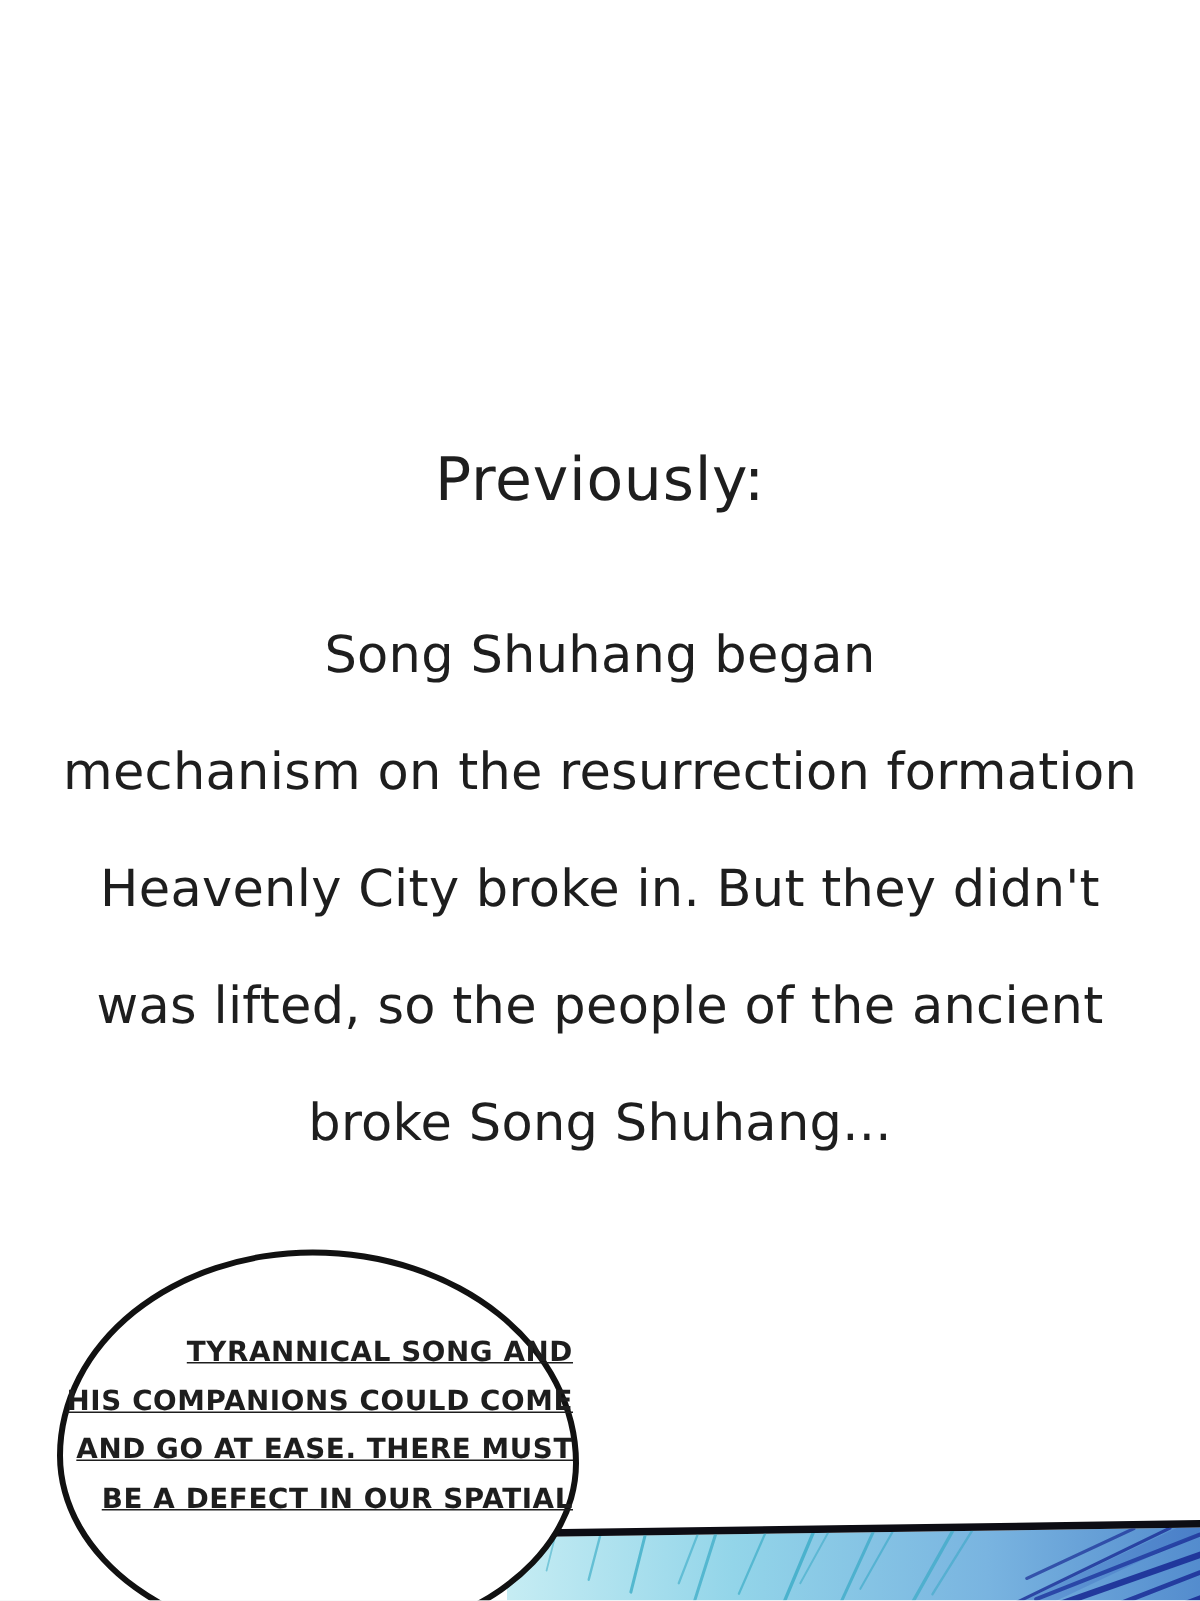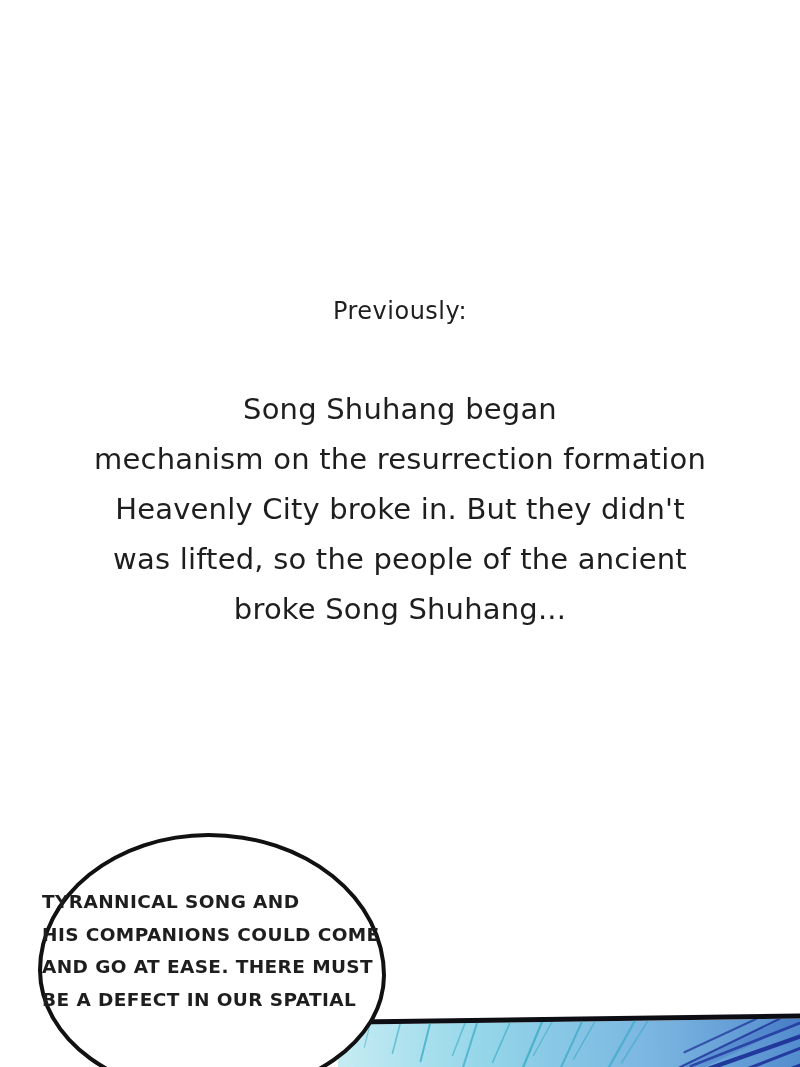--- a/index.html
+++ b/index.html
@@ -23,36 +23,37 @@
   .page{
     position:relative;
     width:800px;height:1067px;
     background:var(--page-bg);
     overflow:hidden;
   }
   .recap-title{
     position:absolute;
     top:297px;left:0;width:100%;
     text-align:center;
-    font-size:24px;
+    font-size:40px;
     color:var(--text);
     letter-spacing:0.5px;
     white-space:nowrap;
   }
   .recap-body{
     position:absolute;
     top:384px;left:0;width:100%;
     text-align:center;
     color:var(--text);
   }
   .recap-line{
     line-height:50px;
-    font-size:29px;
+    font-size:34px;
     letter-spacing:0.2px;
     white-space:nowrap;
+    margin-top:28px;
   }
   .action-panel{
     position:absolute;
     left:338px;top:1008px;
     width:462px;height:59px;
     overflow:hidden;
     z-index:1;
   }
   .action-panel-fill{
     position:absolute;
@@ -78,22 +79,23 @@
     width:348px;height:264px;
     box-sizing:border-box;
     background:#ffffff;
     border:4px solid var(--bubble-border);
     border-radius:49% 51% 50% 50% / 52% 54% 46% 48%;
     z-index:2;
   }
   .speech-bubble-text{
     position:absolute;
     top:49px;left:0;width:100%;
-    text-align:left;
+    text-align:right;
     color:var(--text);
+    text-decoration:underline;
   }
   .speech-bubble-line{
     font-weight:bold;
     font-size:18.5px;
     line-height:32.5px;
     letter-spacing:0.4px;
     white-space:nowrap;
   }
 </style>
 </head>

